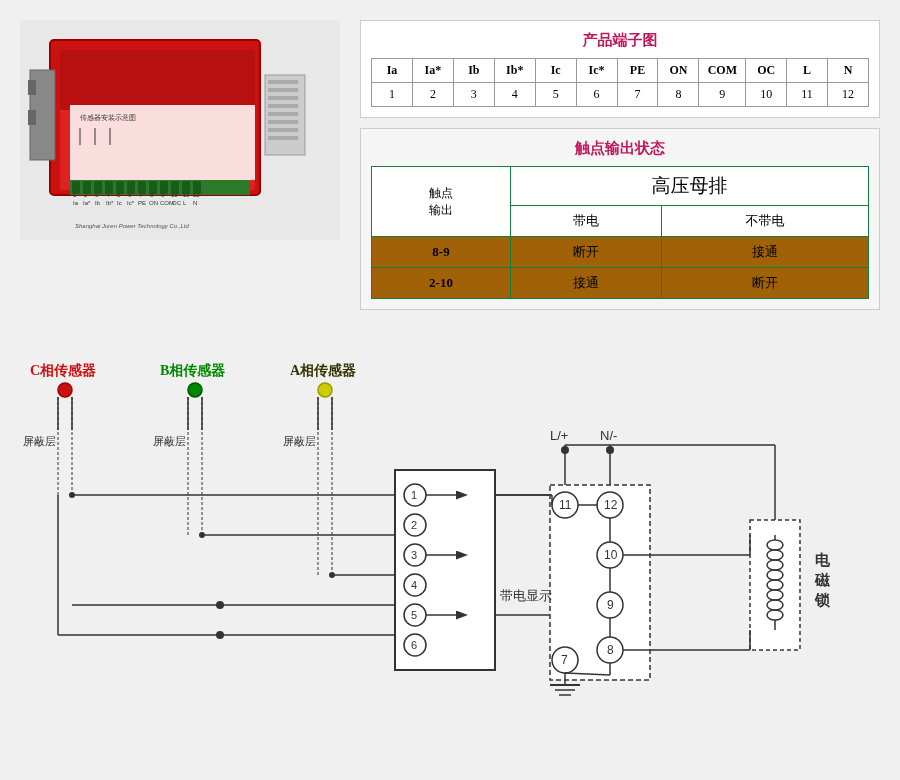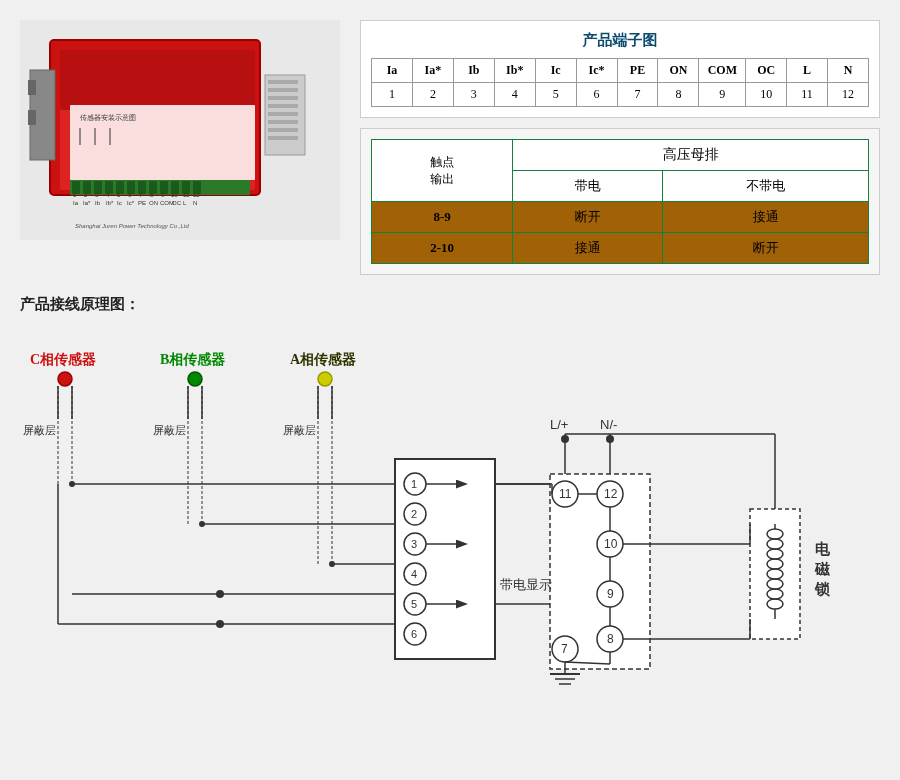--- a/index.html
+++ b/index.html
@@ -32,21 +32,21 @@
       background: #fff;
       border: 1px solid #ccc;
       padding: 10px;
     }
 
     .section-title {
       text-align: center;
       font-size: 15px;
       font-weight: bold;
       margin-bottom: 8px;
-      color: #0c4a6e;
+      color: #be185d;
     }
 
     .terminal-table {
       width: 100%;
       border-collapse: collapse;
     }
 
     .terminal-table td, .terminal-table th {
       border: 1px solid #999;
       text-align: center;
@@ -241,25 +241,26 @@
               <td>9</td>
               <td>10</td>
               <td>11</td>
               <td>12</td>
             </tr>
         </tbody>
       </table>
     </div>
 
     <div class="contact-section">
+      <div class="section-title">触点输出状态</div>
       <table class="contact-table">
         <thead>
           <tr class="header-row">
             <td rowspan="2" style="font-size:12px;">触点<br>输出</td>
-            <td colspan="2" style="font-size:14px;">高压母排</td>
+            <td colspan="2" style="font-size:19px;">高压母排</td>
           </tr>
           <tr class="header-row">
             <td>带电</td>
             <td>不带电</td>
           </tr>
         </thead>
         <tbody id="contact-tbody">
         <tr class="data-row">
               <td>8-9</td>
               <td>断开</td>
@@ -271,21 +272,20 @@
               <td>断开</td>
             </tr>
           </tbody>
       </table>
     </div>
 
   </div>
 </div>
 
 <div class="bottom-section">
-  <div class="wiring-title">产品接线原理图：</div>
 
   <div class="wiring-diagram">
     <svg width="860" height="420" xmlns="http://www.w3.org/2000/svg">
 
       <circle cx="45" cy="60" r="7" fill="#cc1111" stroke="#990000" stroke-width="1.5"></circle>
       <text x="10" y="45" font-size="14" font-weight="bold" fill="#cc1111" font-family="SimSun,serif">C相传感器</text>
 
       <circle cx="175" cy="60" r="7" fill="#008800" stroke="#005500" stroke-width="1.5"></circle>
       <text x="140" y="45" font-size="14" font-weight="bold" fill="#008800" font-family="SimSun,serif">B相传感器</text>
 

